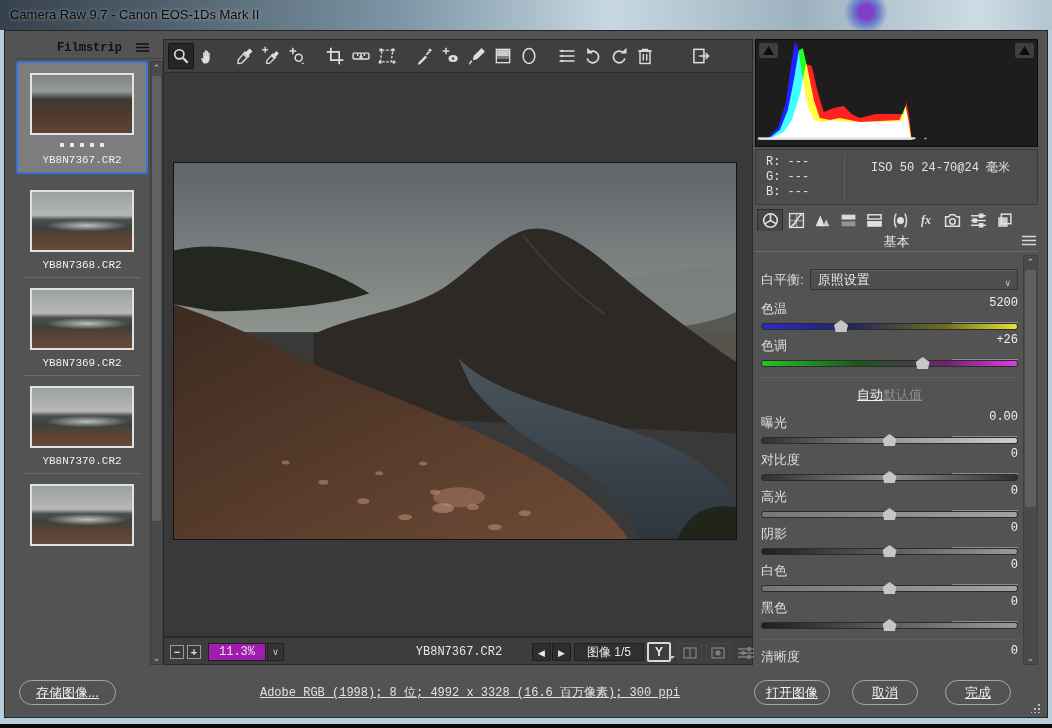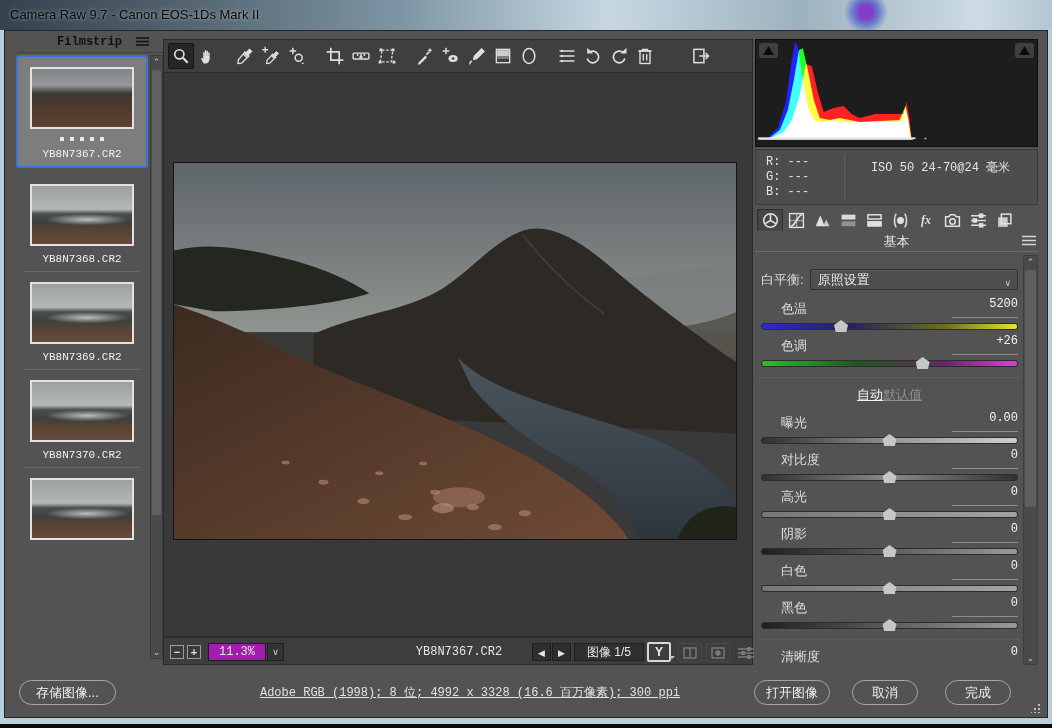--- a/index.html
+++ b/index.html
@@ -10,21 +10,21 @@
   .titlebar { position:absolute; left:0; top:0; width:1052px; height:30px;
     background:
       radial-gradient(circle at 866px 12px, rgba(120,40,200,.85) 0 7px, rgba(50,70,200,.55) 13px, rgba(50,70,200,0) 22px),
       linear-gradient(90deg,#35424d 0%,#4d5c68 14%,#7d95a5 38%,#c7d8e2 58%,#9db2bf 76%,#cddce4 93%,#b3c6d1 100%);
   }
   .title-text { position:absolute; left:10px; top:7px; font-size:13px; color:#0b0b0b; text-shadow:0 0 4px rgba(255,255,255,.55); }
   .frame { position:absolute; left:0; top:30px; width:1052px; height:694px; background:#b7cedc; }
   .dialog { position:absolute; left:4px; top:0; width:1044px; height:688px; background:#535353; border:1px solid #262626; }
 
   
-  .filmstrip { position:absolute; left:11px; top:2px; width:147px; height:626px; }
+  .filmstrip { position:absolute; left:11px; top:8px; width:147px; height:626px; }
   .fs-header { position:relative; height:20px; border-bottom:1px solid #444; }
   .fs-title { position:absolute; left:50%; top:2px; transform:translateX(-50%); font:bold 12px "Liberation Mono","DejaVu Sans Mono",monospace; color:#111; }
   .fs-menu { position:absolute; right:14px; top:4px; }
   .fs-body { position:absolute; left:0; top:22px; right:15px; bottom:0; overflow:hidden; }
   .fs-scroll { position:absolute; right:0; top:22px; bottom:0; width:13px; background:#4a4a4a; border:1px solid #3c3c3c; }
   .fs-scroll .sthumb { position:absolute; left:1px; right:1px; top:14px; height:74%; background:#616161; border-radius:2px; }
   .scroll-arrow { position:absolute; left:0; width:100%; height:12px; color:#cfcfcf; font-size:9px; text-align:center; line-height:12px; }
   .fs-item { position:relative; padding-top:6px; }
   .fs-item.sel { border:2px solid #3a72d8; border-radius:3px; background:#7d7d7d; margin-bottom:6px; }
   .fs-photo { width:104px; height:62px; margin:4px auto 0; border:2px solid #e2e2e2; background:
@@ -77,38 +77,38 @@
   .pcontent { position:absolute; left:4px; top:218px; right:18px; bottom:0; overflow:hidden; color:#dedede; font-size:13px; }
   .p-scroll { position:absolute; right:0; top:216px; bottom:0; width:15px; background:#4a4a4a; border:1px solid #3e3e3e; }
   .p-scroll .sthumb { position:absolute; left:1px; right:1px; top:14px; height:58%; background:#5f5f5f; border-radius:2px; }
 
   .wb-row { display:flex; align-items:center; margin:12px 2px 10px; }
   .wb-label { margin-right:6px; }
   .wb-select { position:relative; flex:1; height:21px; background:#4e4e4e; border:1px solid #303030; border-radius:2px; line-height:19px; padding-left:7px; color:#ececec; box-shadow:inset 0 1px 0 #5f5f5f; }
   .wb-select .chev { position:absolute; right:6px; top:4px; color:#c8c8c8; font-size:9px; }
 
   .srow { margin:0 2px 7px; }
-  .sl-line { display:flex; justify-content:space-between; align-items:flex-end; height:18px;margin-left:20px; }
-  .sl-val { min-width:66px; text-align:right; border-bottom:1px solid #8d8d8d; color:#f0f0f0; font-family:"Liberation Mono","DejaVu Sans Mono",monospace; font-size:12px; padding-bottom:6px; }
+  .sl-line { display:flex; justify-content:space-between; align-items:center; height:18px; }
+  .sl-val { min-width:66px; text-align:right; border-bottom:1px solid #8d8d8d; color:#f0f0f0; font-family:"Liberation Mono","DejaVu Sans Mono",monospace; font-size:12px; padding-bottom:12px; }
   .track { position:relative; height:7px; margin-top:5px; border-radius:3px; border:1px solid #2c2c2c; }
   .track.temp { background:linear-gradient(90deg,#2a2ace 0%,#23235e 35%,#6e6e1f 72%,#e6e62f 100%); }
   .track.tint { background:linear-gradient(90deg,#25c425 0%,#1a581a 38%,#6e2370 72%,#e23ae2 100%); }
   .track.exposure { background:linear-gradient(90deg,#2f2f2f,#9b9b9b 55%,#cfcfcf); }
   .track.contrast { background:linear-gradient(90deg,#303030,#8a8a8a 50%,#303030); }
   .track.flat { background:linear-gradient(90deg,#767676,#a3a3a3); }
   .track.dark { background:linear-gradient(90deg,#1f1f1f,#9a9a9a); }
   .thumbp { position:absolute; top:-4px; width:14px; height:12px; background:#c6c6c6; clip-path:polygon(50% 0,100% 42%,88% 100%,12% 100%,0 42%); transform:translateX(-50%); }
   .hsep { height:1px; background:#454545; border-bottom:1px solid #5e5e5e; margin:10px 0 8px; }
   .autorow { display:flex; justify-content:center; margin:2px 0 10px; font-size:13px; }
   .link-auto { color:#f2f2f2; text-decoration:underline; }
   .link-def { color:#8f8f8f; text-decoration:underline; }
 
   
   .footer { position:absolute; left:0; top:640px; right:0; height:46px; }
-  .pill { position:absolute; top:9px; height:25px; border:1px solid #a6a6a6; border-radius:13px; background:#535353; color:#efefef; font-size:13px; text-align:center; line-height:23px; }
+  .pill { position:absolute; top:9px; height:25px; border:1px solid #a6a6a6; border-radius:13px; background:#535353; color:#efefef; font-size:13px; text-align:center; line-height:23px;text-decoration:underline; }
   .wf-link { position:absolute; left:250px; width:430px; top:13px; text-align:center; color:#e2e2e2; font:12px "Liberation Mono","DejaVu Sans Mono",monospace; text-decoration:underline; white-space:nowrap; }
   .grip { position:absolute; right:6px; bottom:4px; width:10px; height:10px;
     background:
       radial-gradient(circle at 8px 2px,#bdbdbd 1px,transparent 1.4px),
       radial-gradient(circle at 8px 6px,#bdbdbd 1px,transparent 1.4px),
       radial-gradient(circle at 4px 6px,#bdbdbd 1px,transparent 1.4px),
       radial-gradient(circle at 8px 10px,#bdbdbd 1px,transparent 1.4px),
       radial-gradient(circle at 4px 10px,#bdbdbd 1px,transparent 1.4px),
       radial-gradient(circle at 0px 10px,#bdbdbd 1px,transparent 1.4px); }
   svg.ic { display:block; }

